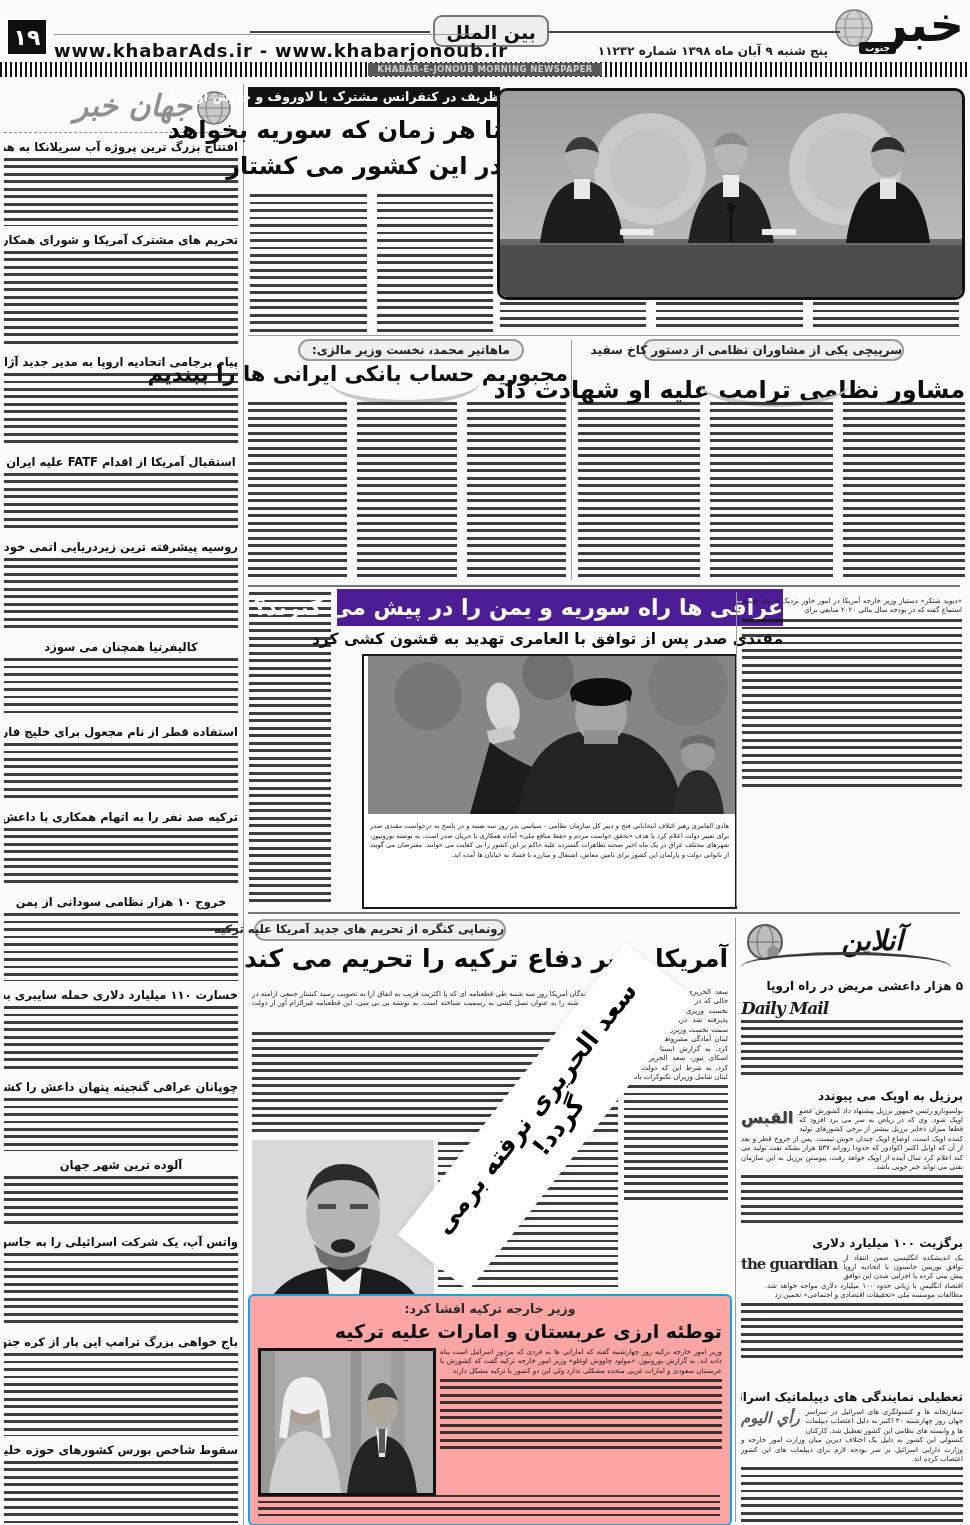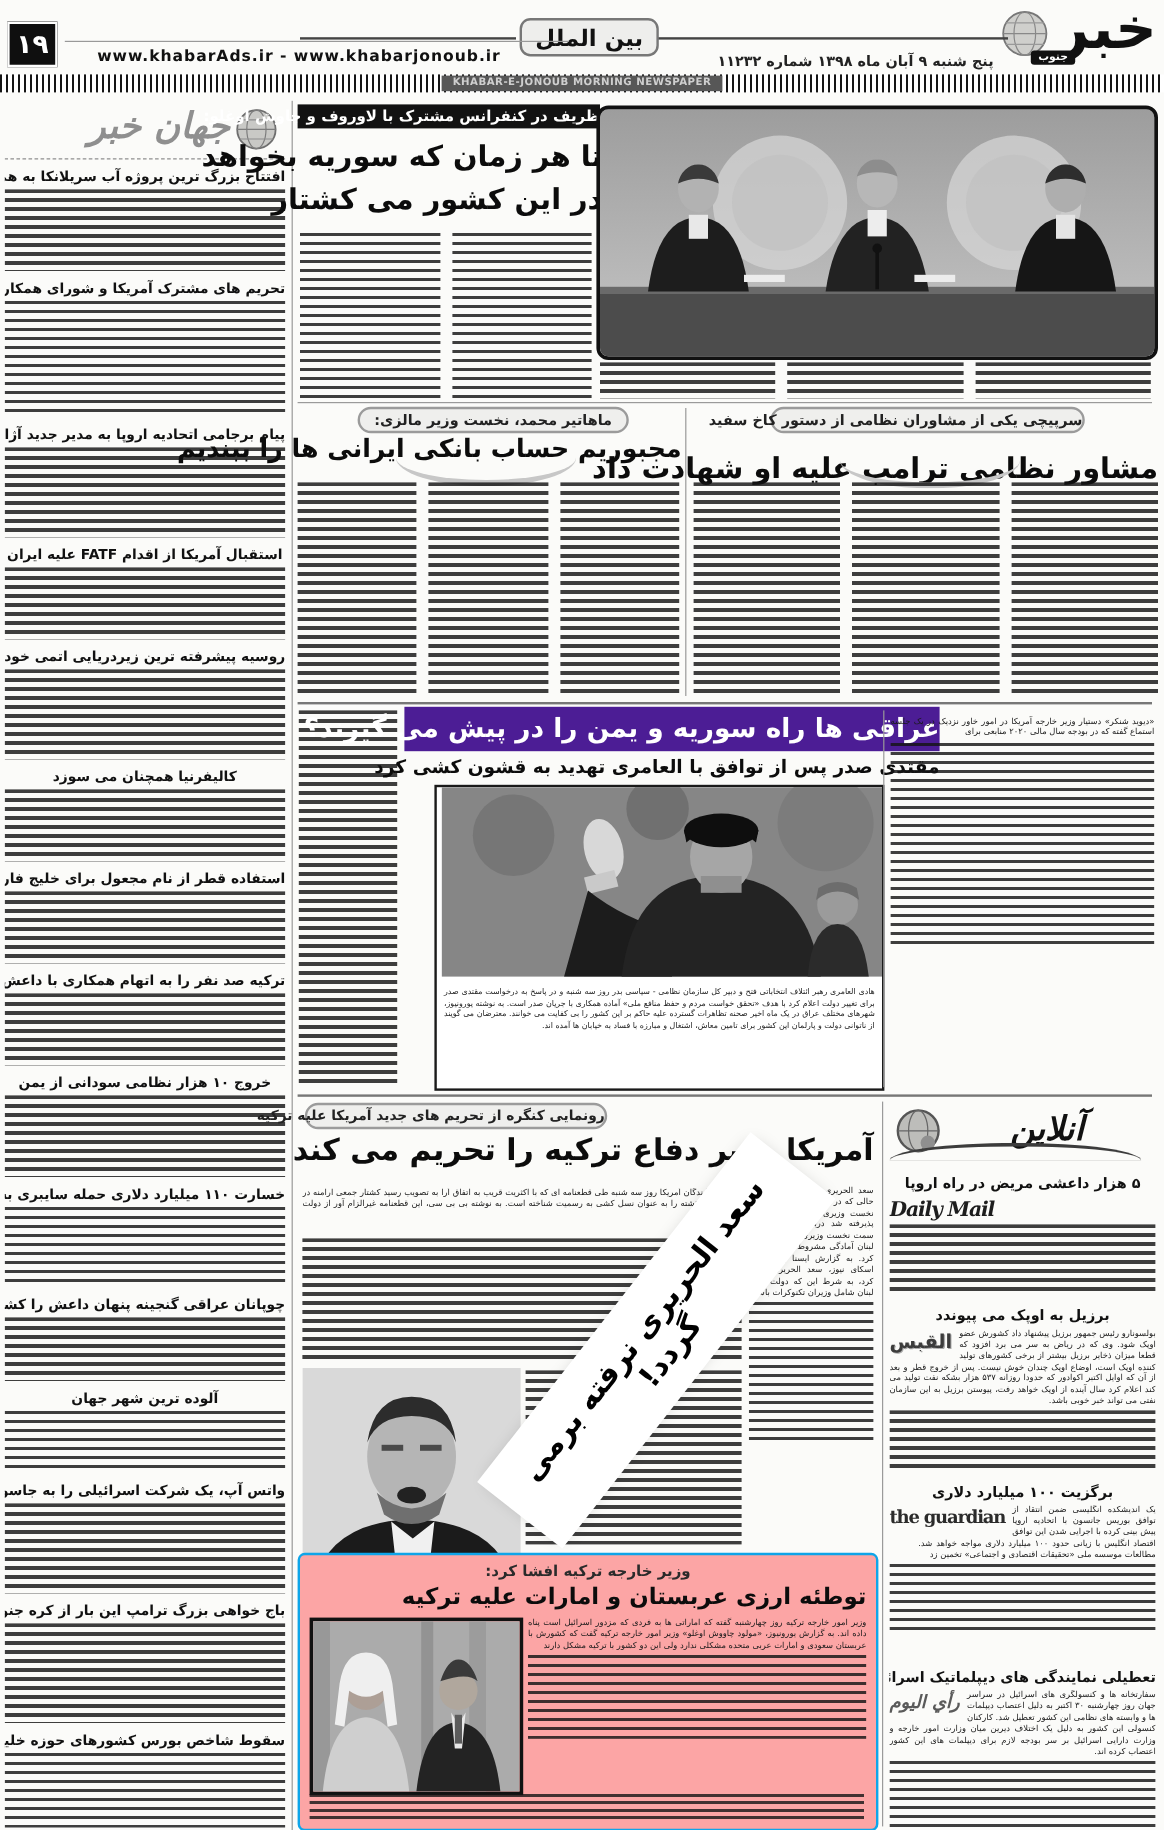--- a/index.html
+++ b/index.html
@@ -27,21 +27,21 @@
   .photo-frame{border:3px solid #111;border-radius:10px;overflow:hidden;background:#888;}
   .sec-logo-txt{font-weight:900;color:#8f8f8f;letter-spacing:-1px;}
   .src-logo{float:left;margin:1px 6px 2px 0;text-align:center;color:#1d1d1d;}
   .dailymail{font-family:"DejaVu Serif",serif;font-weight:900;font-style:italic;font-size:17px;letter-spacing:-1px;}
   .guardian{font-family:"DejaVu Serif",serif;font-weight:900;font-size:15px;letter-spacing:-1px;color:#2b2b2b;}
   .qabas{font-size:16px;font-weight:900;color:#3c3c3c;text-shadow:1px 1px 0 #aaa;}
   .rayalyoum{font-size:15px;font-weight:900;font-style:italic;color:#5a5a5a;}
   .diag{transform:rotate(-52deg);background:#fff;box-shadow:0 0 0 6px #fff,0 0 14px rgba(0,0,0,.25);
         font-weight:900;font-size:25px;text-align:center;color:#000;padding:10px 14px;}
   .wn-item h3{margin:7px 0 4px;font-size:11.5px;text-align:center;white-space:nowrap;overflow:visible;}
-  .ol-item h3{margin:9px 0 4px;font-size:12px;text-align:center;white-space:nowrap;}
+  .ol-item h3{margin:9px 0 4px;font-size:12px;text-align:right;white-space:nowrap;}
   .barcode{background:repeating-linear-gradient(90deg,#151515 0 2px,#fff 2px 5px);}
 </style>
 </head>
 <body>
 
 <div class="page">
 
   <div class="abs" style="right:6px;top:2px;width:132px;height:58px;">
     <svg class="abs" style="left:2px;top:6px;" width="40" height="40" viewBox="0 0 40 40">
       <circle cx="20" cy="20" r="18" fill="#cfcfcc" stroke="#777" stroke-width="1.5"></circle>
@@ -53,21 +53,21 @@
     <div class="abs xb" style="right:0;top:-6px;font-size:48px;letter-spacing:-2px;">خبر</div>
     <div class="abs" style="right:68px;top:40px;background:#111;color:#fff;font-size:9px;font-weight:bold;padding:1px 6px;border-radius:3px;">جنوب</div>
   </div>
   <div class="abs b nw" style="right:142px;top:44px;font-size:12px;color:#222;text-align:center;">پنج شنبه ۹ آبان ماه ۱۳۹۸ شماره ۱۱۲۳۲</div>
 
   <div class="abs" style="left:250px;top:31px;width:180px;height:2px;background:#444;"></div>
   <div class="abs" style="left:548px;top:31px;width:292px;height:2px;background:#444;"></div>
   <div class="abs xb c" style="left:433px;top:15px;width:112px;height:28px;line-height:30px;font-size:19px;border:2px solid #777;border-radius:9px;background:#eeeeec;">بین الملل</div>
 
   <div class="abs xb c" style="left:6px;top:18px;width:42px;height:38px;line-height:40px;background:#0f0f0f;color:#fff;font-size:22px;box-shadow:inset 0 0 0 2px #fff,inset 0 0 0 4px #0f0f0f;">۱۹</div>
-  <div class="abs b nw" style="left:54px;top:40px;font-size:13px;letter-spacing:.8px;direction:ltr;margin-left:27px;">www.khabarAds.ir - www.khabarjonoub.ir</div>
+  <div class="abs b nw" style="left:54px;top:40px;font-size:18px;letter-spacing:.8px;direction:ltr;">www.khabarAds.ir - www.khabarjonoub.ir</div>
   <div class="abs" style="left:54px;top:34px;width:420px;height:1px;background:#999;"></div>
 
   <div class="abs barcode" style="left:0;top:62px;width:970px;height:15px;"></div>
   <div class="abs c nw" style="left:368px;top:63px;width:234px;height:13px;line-height:13px;background:#575757;color:#cfcfcf;font-size:8.5px;font-weight:bold;letter-spacing:.4px;direction:ltr;">KHABAR-E-JONOUB MORNING NEWSPAPER</div>
 
   <div class="abs vrule" style="left:243px;top:84px;height:1441px;"></div>
 
   <div class="abs" style="left:4px;top:86px;width:234px;height:1437px;overflow:hidden;">
     <div style="position:relative;height:46px;border-bottom:1px dashed #8f8f8f;margin-bottom:2px;">
       <span class="sec-logo-txt" style="position:absolute;right:46px;top:2px;font-size:30px;font-style:italic;">جهان خبر</span>

